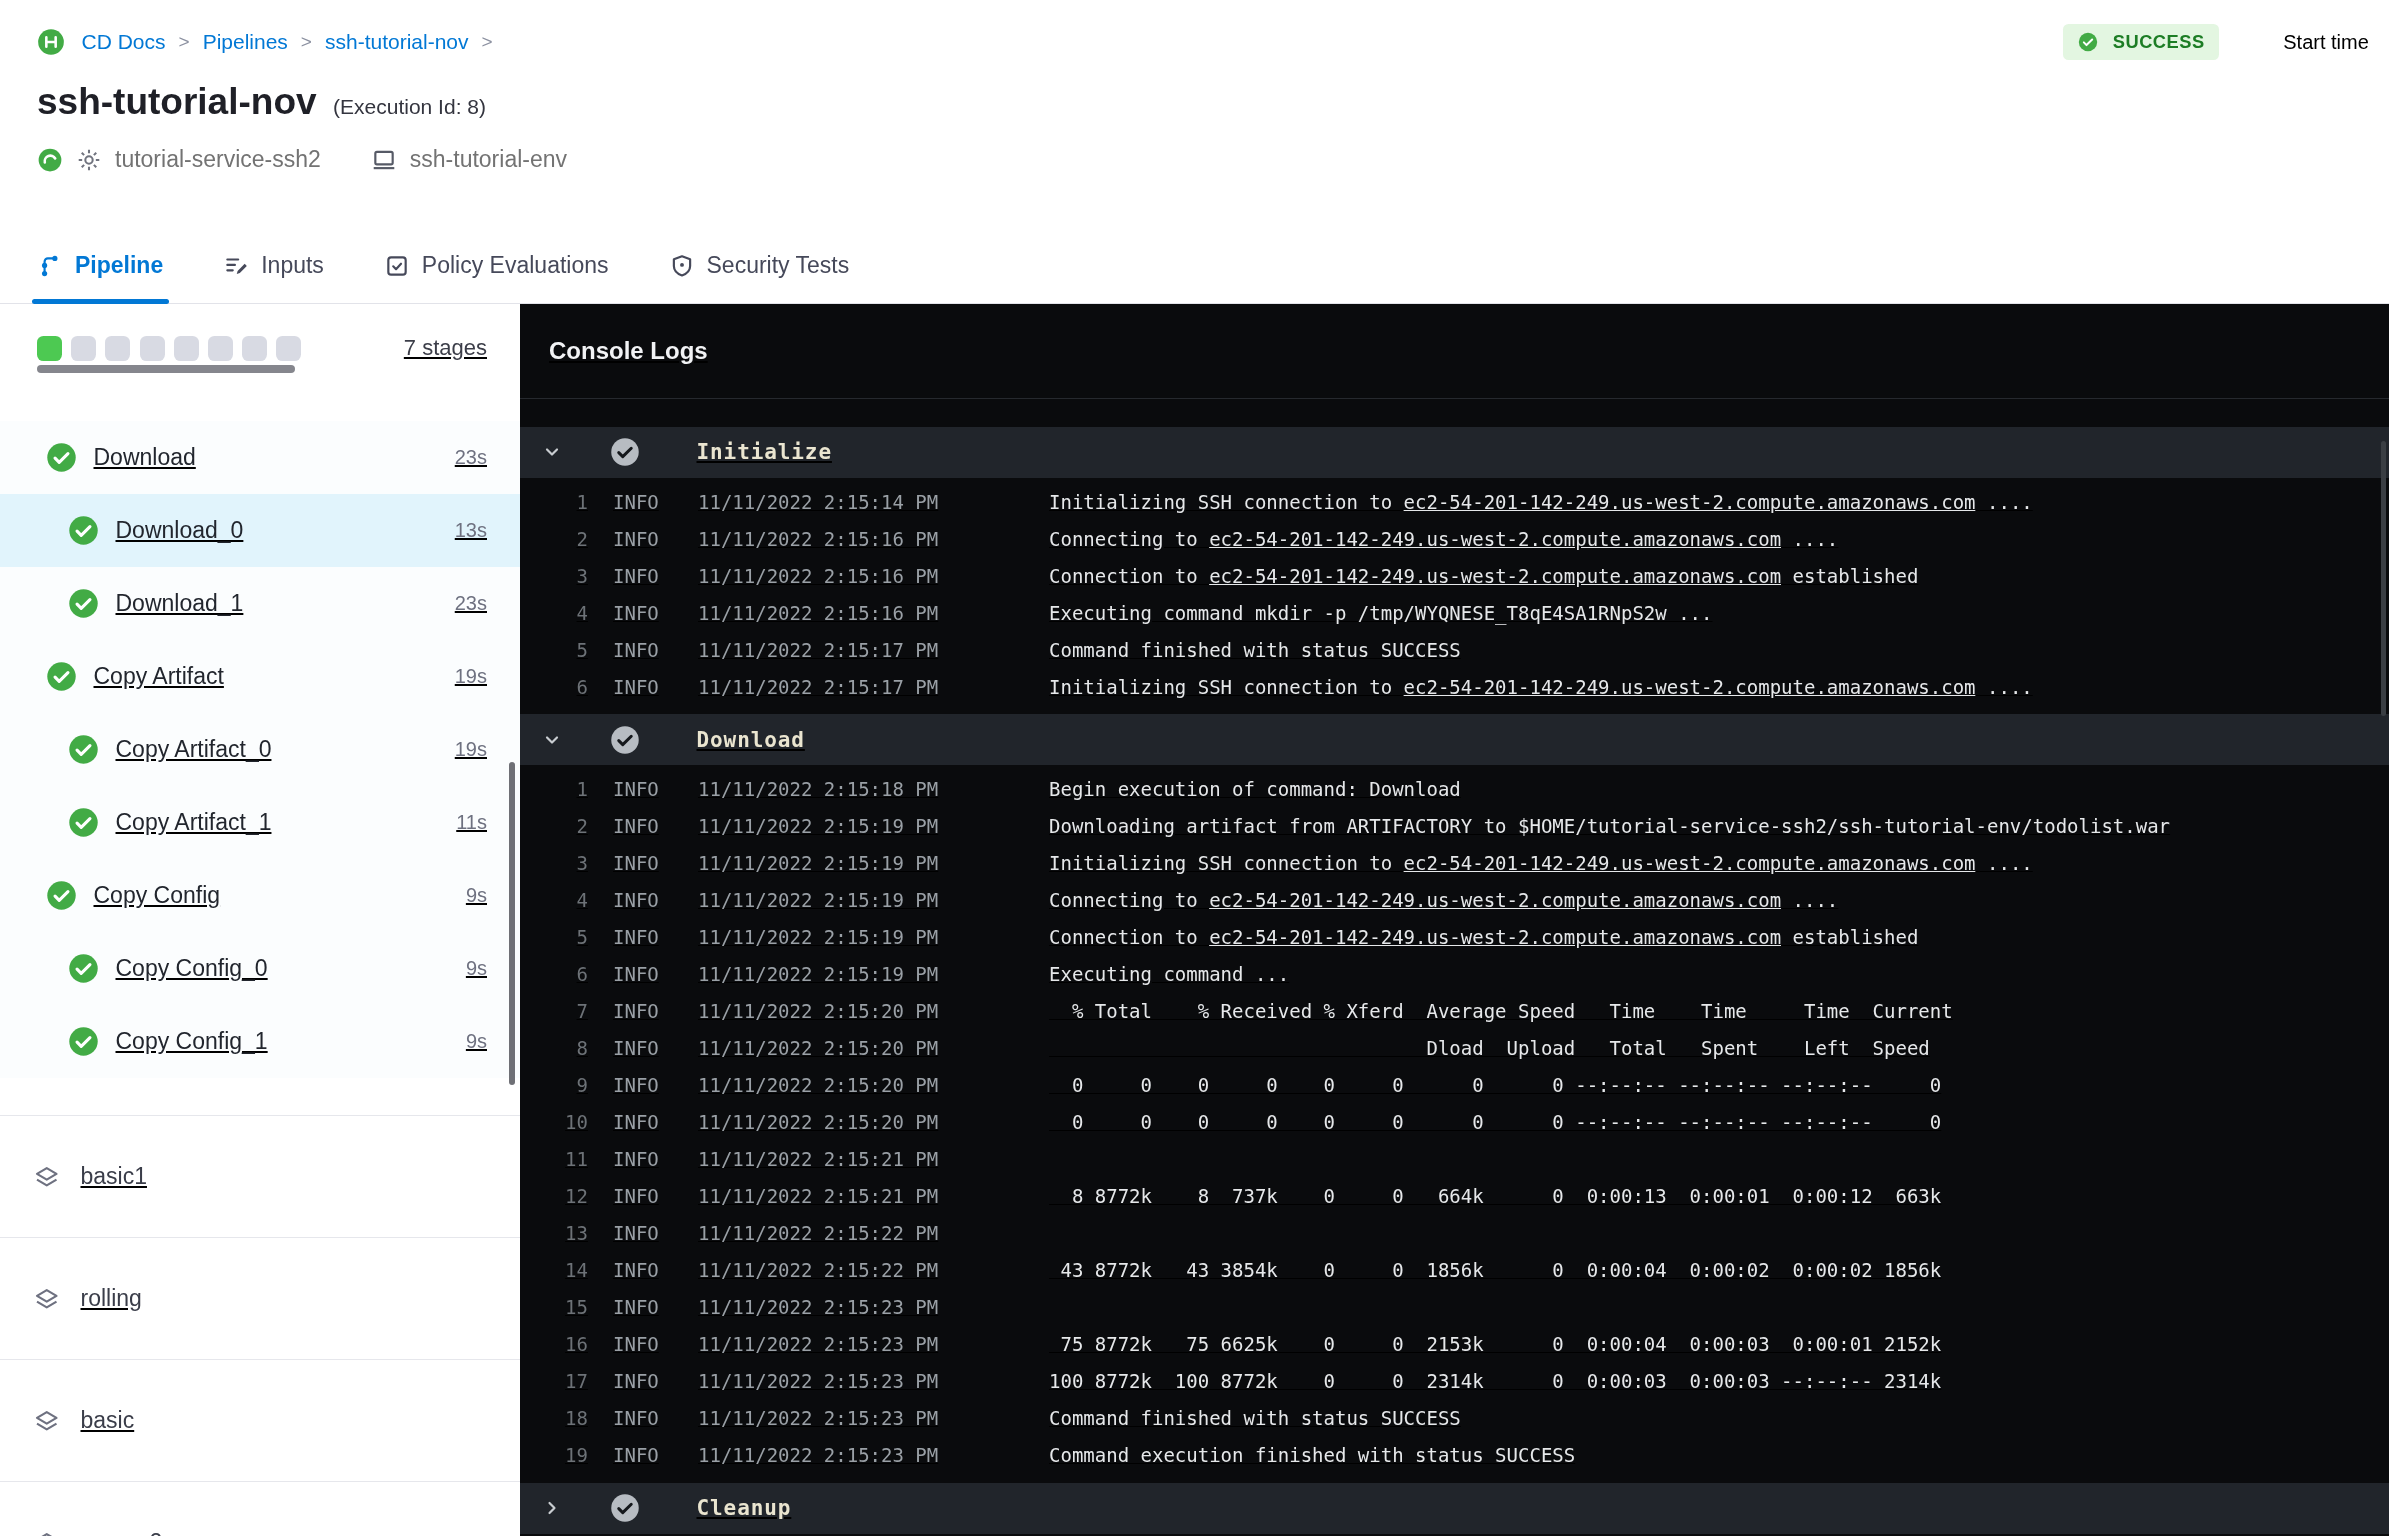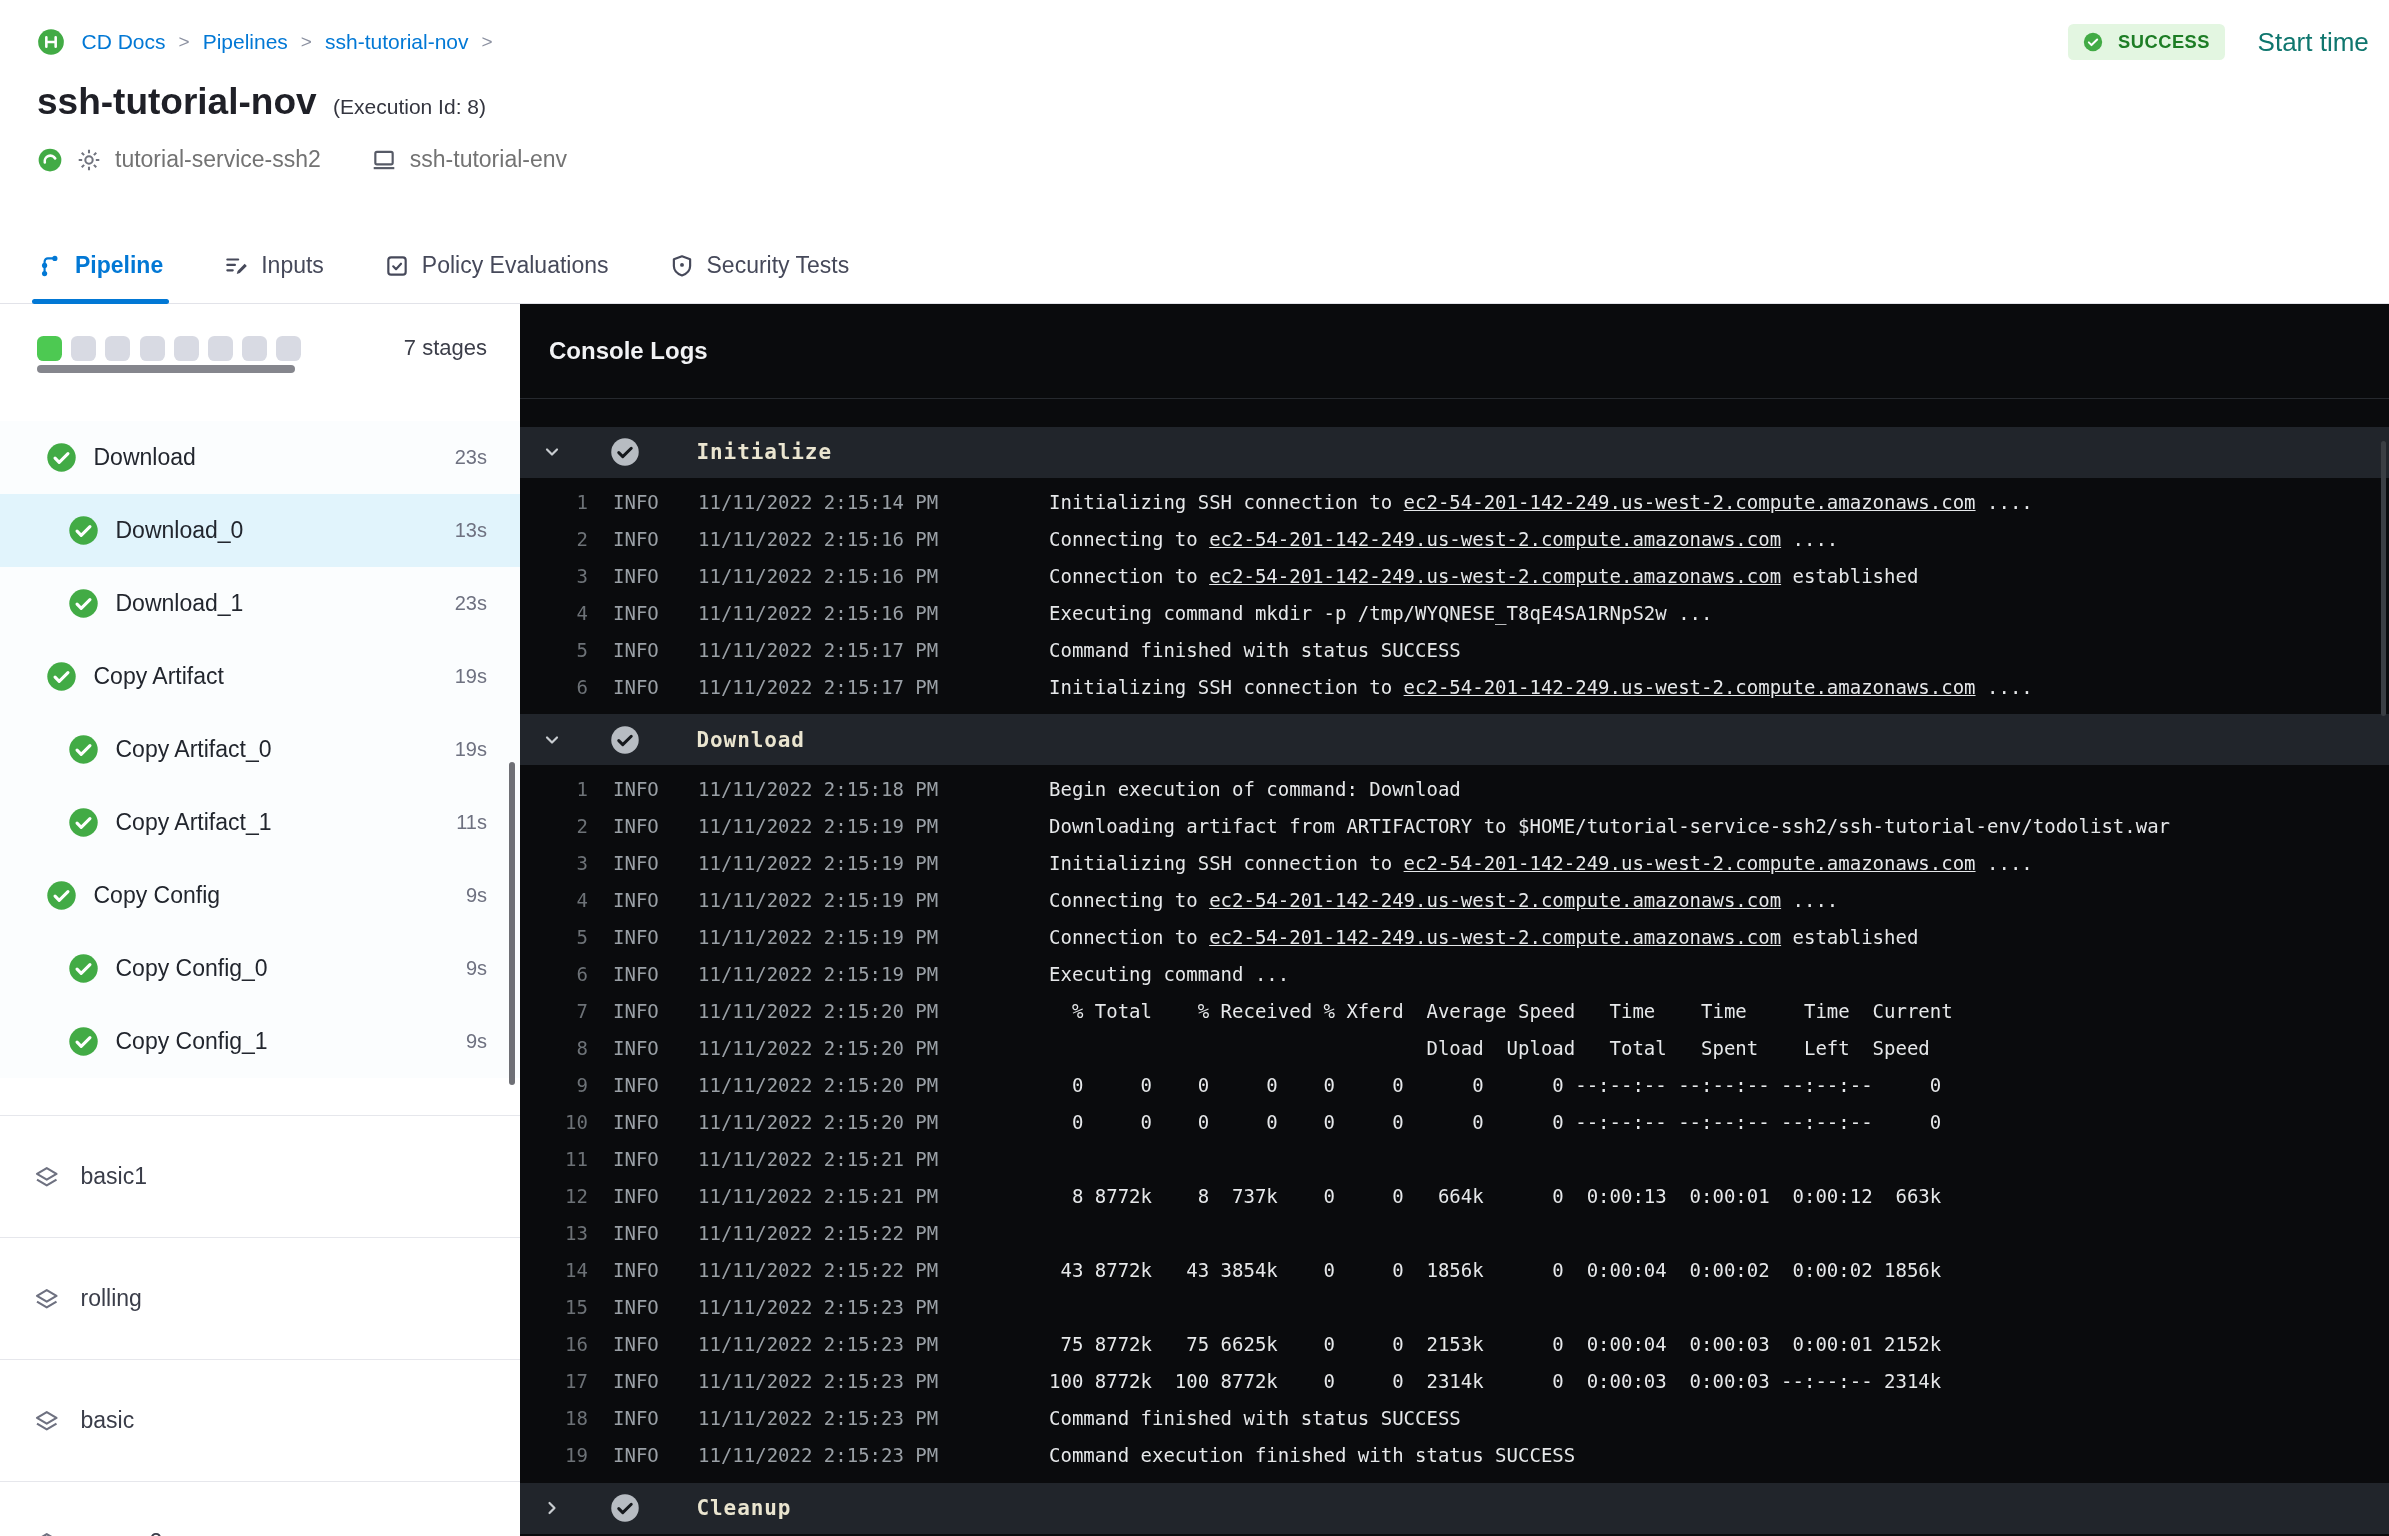--- a/index.html
+++ b/index.html
@@ -12,39 +12,39 @@
   .breadcrumb-row { display: flex; align-items: center; padding: 24px 11px 0 37px; height: 60px; }
   .logo { width: 28px; height: 28px; margin-right: 16.5px; flex: none; }
   .breadcrumb { display: flex; align-items: center; }
   .crumb { color: var(--blue,#0278d5); font-size: 21px; text-decoration: none; cursor: pointer; }
   .crumb-sep { color: #8b90a0; margin: 0 13px; font-size: 19px; }
   .header-right { margin-left: auto; display: flex; align-items: center; }
   .status-badge { display: flex; align-items: center; gap: 15px; background: var(--badge-bg,#e3f6e1);
     color: var(--badge-text,#1d7d25); font-size: 18.3px; font-weight: 700; letter-spacing: 0.5px;
     padding: 7.3px 14.6px; border-radius: 5.5px; }
   .badge-icon { width: 20px; height: 20px; }
-  .start-time { margin-left: 33px; font-size: 26px; color: #0f766e; padding-right: 9.2px; white-space: nowrap; }
+  .start-time { margin-left: 64px; font-size: 20px; color: #000000; padding-right: 9.2px; white-space: nowrap; }
   .title-row { display: flex; align-items: baseline; gap: 16.5px; padding: 22px 0 0 37px; }
   .page-title { font-size: 37px; font-weight: 700; color: #1f2027; line-height: 40px; }
   .exec-id { font-size: 21px; color: #34353f; }
   .service-row { display: flex; align-items: center; padding: 24px 0 0 37px; gap: 13px; }
   .hdr-icon { width: 26px; height: 26px; flex: none; }
   .gear { color: #70737e; }
   .env { color: #565a66; margin-left: 37px; }
   .svc-name, .env-name { font-size: 23px; color: #737373; cursor: pointer; }
   .tabs { position: absolute; bottom: 0; left: 37px; display: flex; }
   .tab { display: flex; align-items: center; gap: 12px; margin-right: 60px; padding-bottom: 24px;
     position: relative; font-size: 23px; color: #46495a; font-weight: 500; cursor: pointer; }
   .tab-icon { width: 26px; height: 26px; }
   .tab.active { color: var(--blue,#0278d5); font-weight: 600; }
   .tab.active::after { content: ''; position: absolute; left: -5.5px; right: -5.5px; bottom: -0.9px;
     height: 4.6px; border-radius: 2.7px; background: var(--blue,#0278d5); }
 
   
-  .main { display: flex; height: 1232px; overflow: hidden; }
+  .main { display: flex; height: 1232px; overflow: hidden; text-decoration: underline; }
 
   
   .sidebar { width: 520px; flex: none; position: relative; background: #fff; overflow: hidden; }
   .minimap-row { display: flex; align-items: center; justify-content: space-between; padding: 31px 33px 0 37px; }
   .minimap { display: flex; gap: 9.2px; }
   .mm-sq { width: 25px; height: 25px; border-radius: 6.4px; background: #d8dae3; }
   .mm-sq.done { background: var(--green-bright,#4dc952); }
   .stage-count { font-size: 22px; color: #3c3e49; }
   .minimap-track { width: 258px; height: 8.2px; background: #85868d; border-radius: 4.6px; margin: 3.7px 0 0 37px; cursor: pointer; }
   .stage-list { margin-top: 48px; background: #fbfdfe; }

